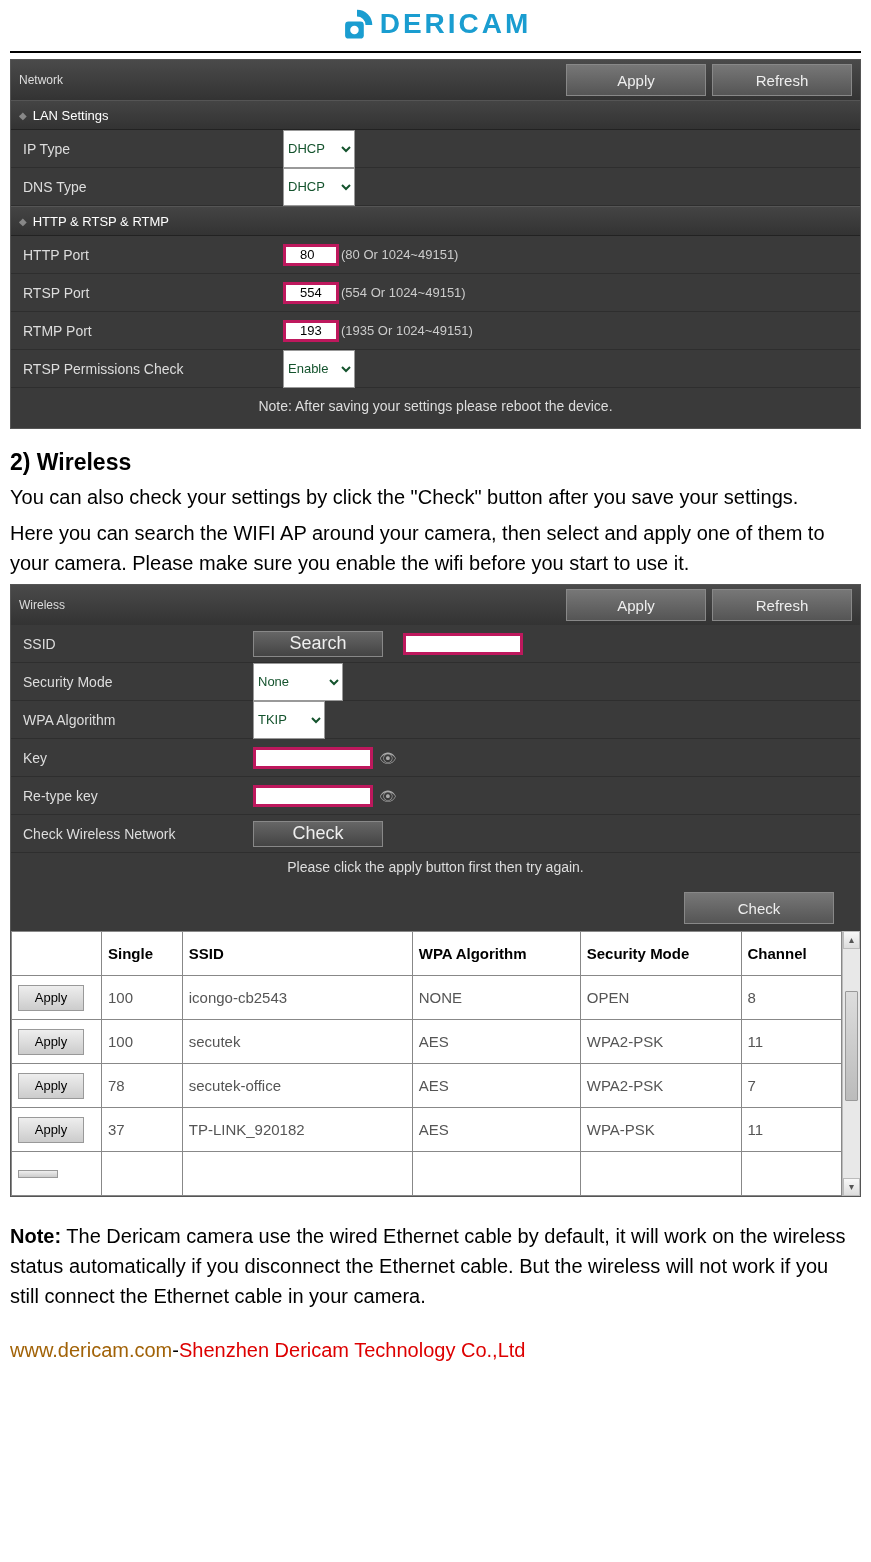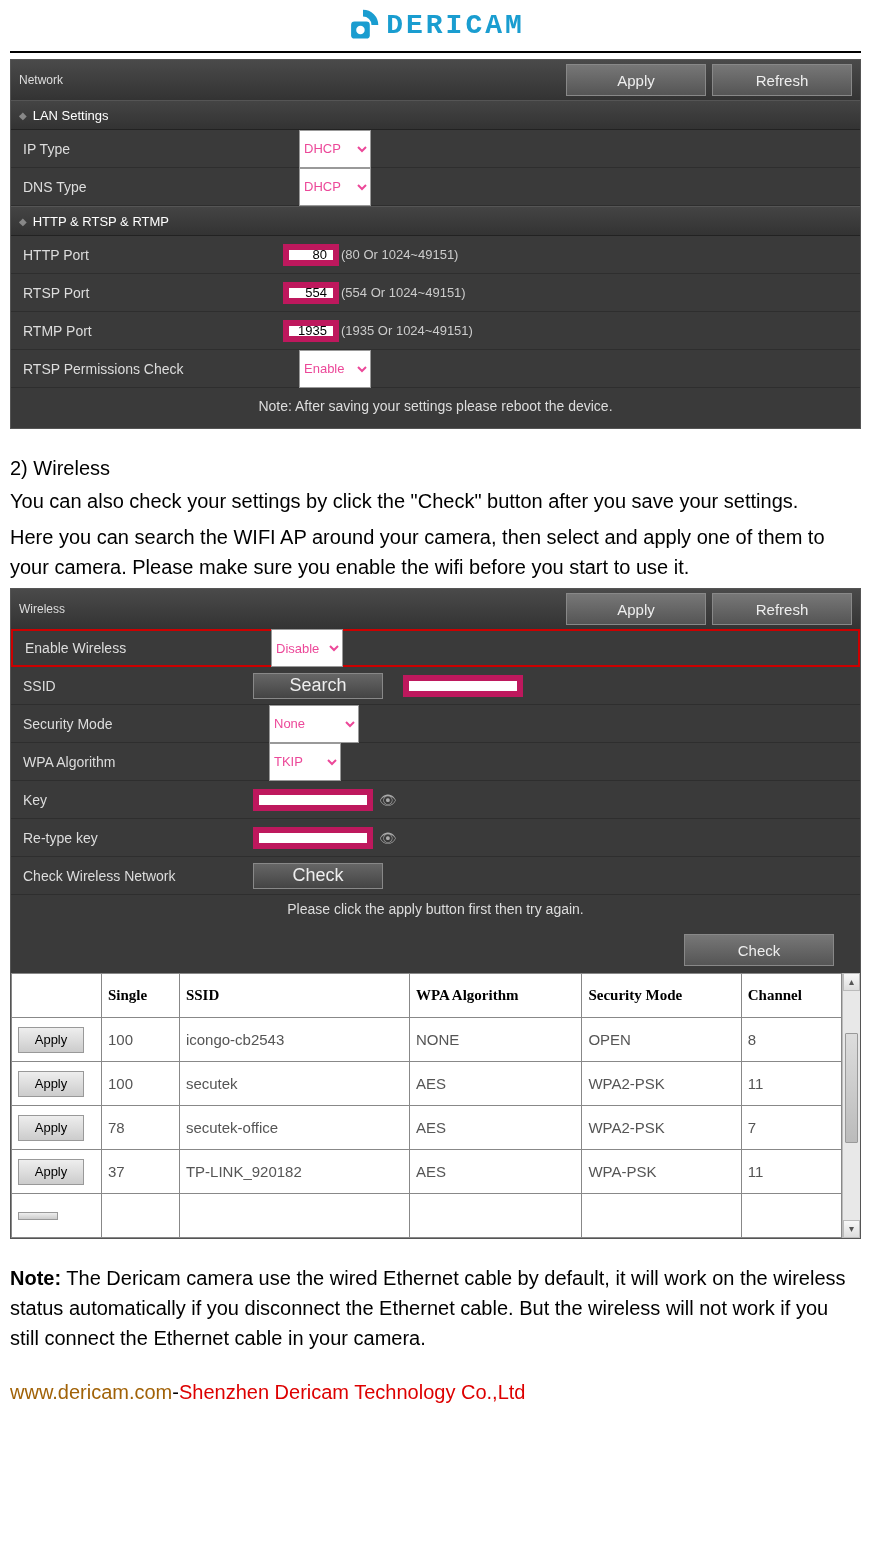--- a/index.html
+++ b/index.html
@@ -1,47 +1,47 @@
 <!DOCTYPE html>
 <html><head>
 <meta charset="utf-8">
 <style>
   * { box-sizing: border-box; margin: 0; padding: 0; }
   body { font-family: Arial, sans-serif; background: #fff; width: 871px; font-size: 18px; }
   .page { padding: 0 10px 20px; }
   .logo-bar { text-align: center; padding: 8px 0 4px; border-bottom: 2px solid #000; }
-  .logo { display: inline-flex; align-items: center; font-size: 28px; font-weight: bold; color: #1a9dd0; letter-spacing: 3px; font-family: Liberation Mono, monospace; }
+  .logo { display: inline-flex; align-items: flex-start; font-size: 28px; font-weight: bold; color: #1a9dd0; letter-spacing: 3px; }
   .logo svg { width: 34px; height: 34px; margin-right: 6px; }
   .panel { border: 1px solid #555; background: #3a3a3a; color: #e8e8e8; margin: 6px 0; font-size: 14px; }
   .panel-head { display: flex; align-items: center; background: linear-gradient(#4a4a4a,#333); height: 40px; padding: 0 8px; }
   .panel-title { flex: 1; font-size: 12px; color: #ddd; }
   .btn { background: linear-gradient(#777,#555); border: 1px solid #888; color: #eee; width: 140px; height: 32px; margin-left: 6px; cursor: pointer; font-size: 15px; }
   .section-hdr { display: flex; align-items: center; height: 30px; padding: 0 8px; background: linear-gradient(#444,#333); color: #fff; border-top:1px solid #555; border-bottom:1px solid #222; font-size:13px; }
   .section-hdr .dia { margin-right: 6px; color:#888; font-size:10px; }
   .row { display: flex; align-items: center; height: 38px; padding: 0 12px; border-bottom:1px solid #2e2e2e; }
   .row .lbl { width: 260px; color: #ddd; }
   .row .lbl2 { width: 230px; color: #ddd; }
-  .sel { background: #fff; color:#ec4899; font-size: 13px; border:1px solid #999; height:38px;margin-left:16px; }
+  .sel { background: #fff; color:#14532d; font-size: 13px; border:1px solid #999; height:38px; }
   .sel60 { width: 72px; }
   .sel80 { width: 90px; }
-  .txt { background:#fff; color:#000; border:6px solid #be185d; height:22px; width:56px; font-size:13px; padding:0 6px;text-align:right; }
+  .txt { background:#fff; color:#000; border:3px solid #be185d; height:22px; width:56px; font-size:13px; padding:0 14px; }
   .txt120 { width: 120px; }
   .hint { color:#ccc; font-size:13px; margin-left:2px; }
   .note-row { text-align:center; color:#ddd; font-size:14px; padding:10px 0 14px; }
   .small-btn { background:linear-gradient(#666,#444); border:1px solid #888; color:#eee; width:130px; height:26px; cursor:pointer; font-size:18px;text-align:center; }
   .eye { margin-left:6px; color:#aaa; }
   p.body-text { font-size: 20px; line-height: 1.5; color:#000; margin:6px 0; }
   p.body-text .bold { font-weight:bold; }
-  h3.sec-title { font-size:20px; font-weight:normal; margin-top:28px; }
+  h3.sec-title { font-size:23px; font-weight:bold; margin-top:20px; }
   .redbox { border:2px solid #c00; }
   .scan-bar { display:flex; justify-content:flex-end; align-items:center; height:46px; background:#3a3a3a; padding-right:26px; }
   .tbl-wrap { position:relative; background:#fff; padding-right:18px; }
   .tbl { width:100%; border-collapse:collapse; font-size:15px; color:#555; }
   .tbl th, .tbl td { border:1px solid #888; padding:8px 6px; text-align:left; height:44px; }
-  .tbl th { font-family:Liberation Serif, serif; color:#000; font-weight:bold; background:#fff; }
+  .tbl th { font-family:Liberation Sans, sans-serif; color:#000; font-weight:bold; background:#fff; }
   .tbl td.apply-cell { background:#fff; width:90px; }
   .apply-s { background:linear-gradient(#eee,#ccc); border:1px solid #999; width:66px; height:26px; font-size:13px; cursor:pointer; }
   .scrollbar { position:absolute; right:0; top:0; bottom:0; width:18px; background:#e8e8e8; border-left:1px solid #bbb; }
   .sb-btn { position:absolute; left:0; right:0; height:18px; background:linear-gradient(#f8f8f8,#ddd); border:1px solid #bbb; text-align:center; font-size:10px; line-height:16px; color:#555; }
   .sb-top { top:0; } .sb-bot { bottom:0; }
   .sb-thumb { position:absolute; left:2px; right:2px; top:60px; height:110px; background:linear-gradient(#ddd,#bbb); border:1px solid #999; border-radius:1px; }
   .footer { font-size:20px; margin-top:28px; }
   .footer .link { color:#a16207; }
   .footer .red { color:#d00; }
 </style>
@@ -107,24 +107,20 @@
   <h3 class="sec-title">2) Wireless</h3>
   <p class="body-text">You can also check your settings by click the "Check" button after you save your settings.</p>
   <p class="body-text">Here you can search the WIFI AP around your camera, then select and apply one of them to your camera. Please make sure you enable the wifi before you start to use it.</p>
 
   <div class="panel">
     <div class="panel-head">
       <div class="panel-title">Wireless</div>
       <button class="btn">Apply</button>
       <button class="btn">Refresh</button>
     </div>
-    <div class="row redbox">
-      <div class="lbl2">Enable Wireless</div>
-      <select class="sel sel60"><option>Disable</option></select>
-    </div>
     <div class="row">
       <div class="lbl2">SSID</div>
       <button class="small-btn">Search</button>
       <span style="width:20px;"></span>
       <input class="txt txt120" value="" style="">
     </div>
     <div class="row">
       <div class="lbl2">Security Mode</div>
       <select class="sel sel80"><option>None</option></select>
     </div>

